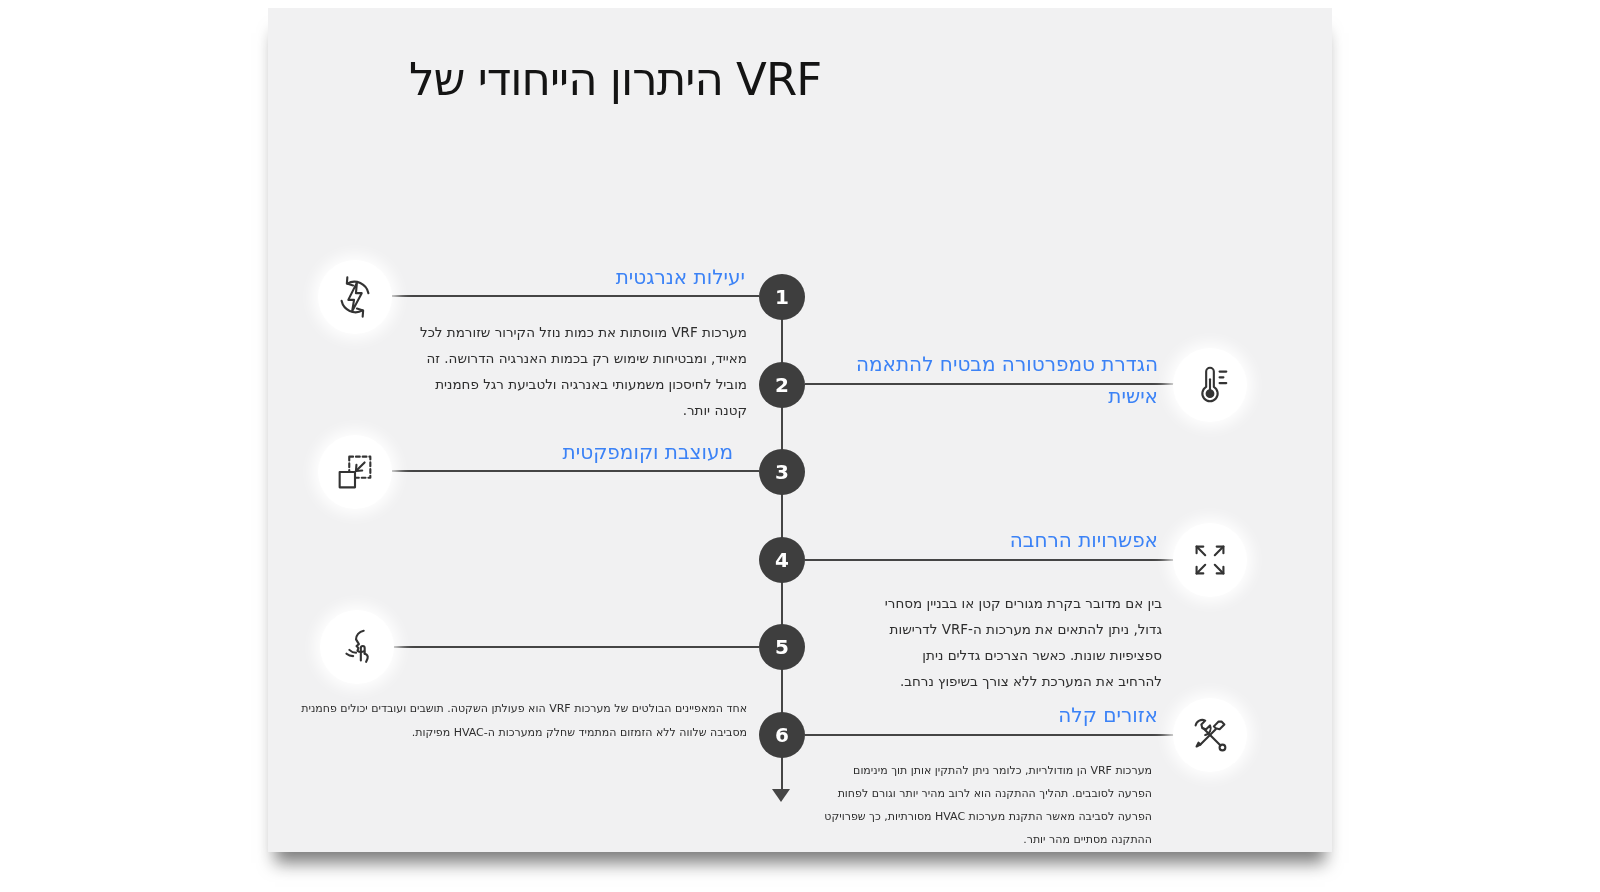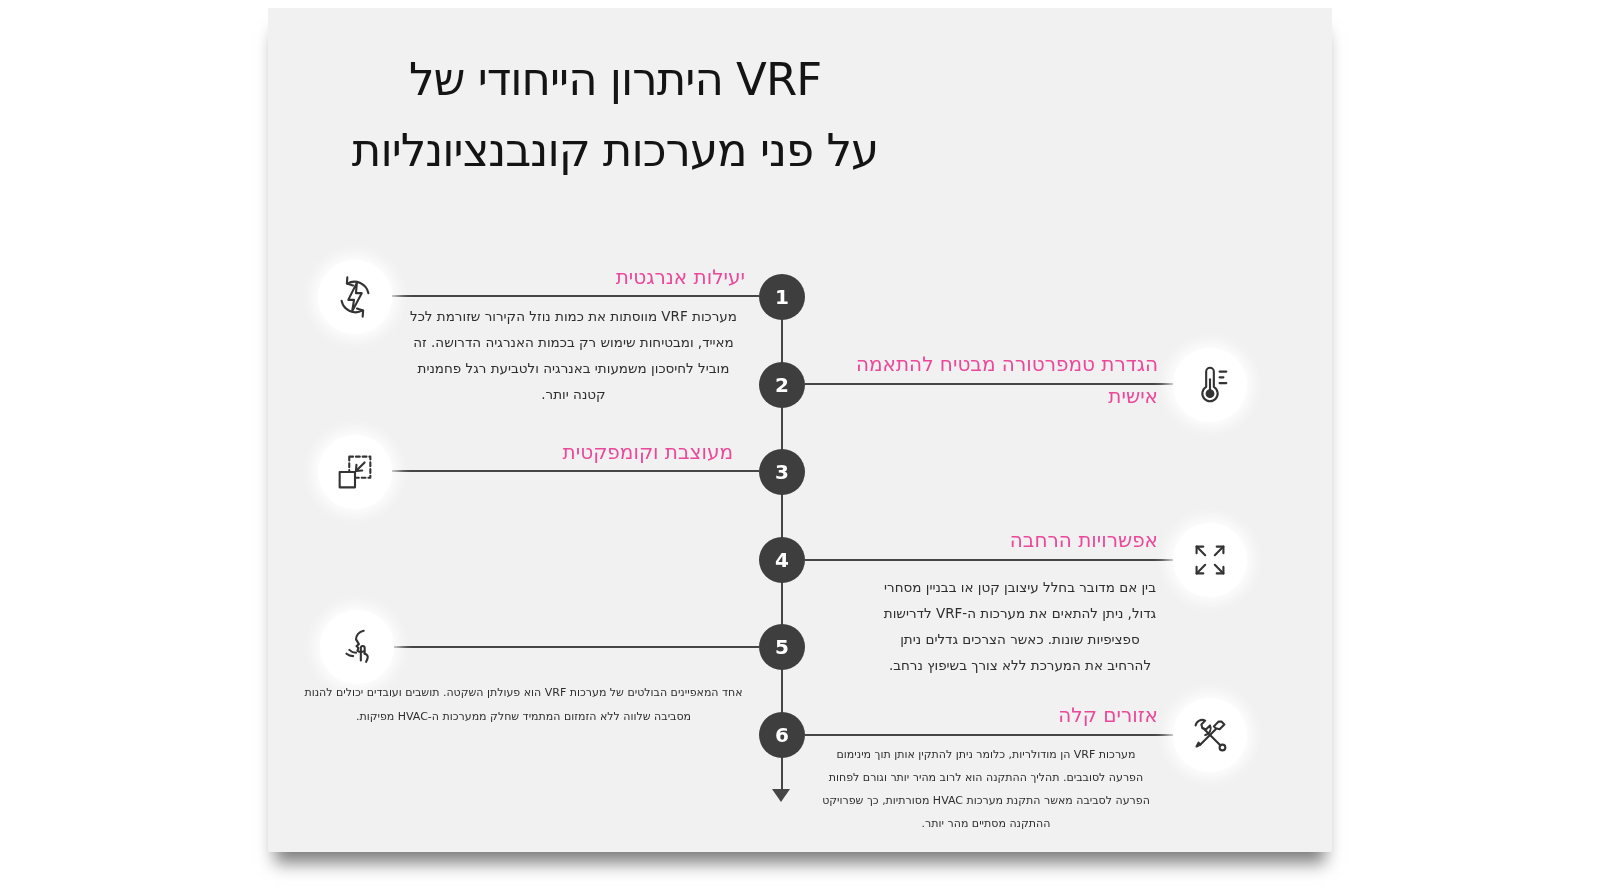--- a/index.html
+++ b/index.html
@@ -48,50 +48,49 @@
     position:absolute;width:74px;height:74px;border-radius:50%;
     background:var(--icon-bg,#fff);display:flex;align-items:center;justify-content:center;
     box-shadow:0 0 14px 6px rgba(255,255,255,0.9);
   }
   .i1{left:318px;top:260px}.i3{left:318px;top:435px}.i5{left:320px;top:610px}
   .i2{left:1173px;top:348px}.i4{left:1173px;top:523px}.i6{left:1173px;top:698px}
   .ic svg{width:46px;height:46px;stroke:var(--icon-stroke,#333);fill:none;
     stroke-width:2.2;stroke-linecap:round;stroke-linejoin:round;}
   
   .ititle{
-    position:absolute;direction:rtl;text-align:right;color:#ec4899;
+    position:absolute;direction:rtl;text-align:right;color:#3b82f6;
     font-size:20px;line-height:32px;font-weight:400;
   }
   .t1{left:420px;top:261px;width:325px}
   .t2{left:828px;top:348px;width:330px}
   .t3{left:408px;top:436px;width:325px}
   .t4{left:868px;top:524px;width:290px}
   .t5{left:420px;top:611px;width:325px}
   .t6{left:868px;top:699px;width:290px}
   
   .ibody{
-    position:absolute;direction:rtl;text-align:center;color:var(--body-text,#2e2e2e);
-    font-size:13.5px;line-height:26px;
+    position:absolute;direction:rtl;text-align:right;color:var(--body-text,#2e2e2e);
+    font-size:13.5px;line-height:26px;margin-top:16px;
   }
   .b1{left:400px;top:303px;width:347px}
   .b2{left:828px;top:400px;width:334px;line-height:24px}
   .b3{left:400px;top:478px;width:347px}
   .b4{left:878px;top:574px;width:284px}
   .b5{left:300px;top:681px;width:447px;font-size:11px;line-height:24px}
   .b6{left:820px;top:743px;width:332px;font-size:11px;line-height:23px}
 </style>
 </head>
 <body>
 
 <div class="stage">
   <div class="card"></div>
 
   <div class="main-title">
     <div>היתרון הייחודי של VRF</div>
-    <div>על פני מערכות קונבנציונליות</div>
   </div>
 
   <div class="vline"></div>
   <div class="t-arrow"></div>
 
   <div class="conn c1"></div>
   <div class="conn c2"></div>
   <div class="conn c3"></div>
   <div class="conn c4"></div>
   <div class="conn c5"></div>
@@ -175,16 +174,16 @@
     </svg>
   </div>
 
   <div class="ititle t1">יעילות אנרגטית</div>
   <div class="ititle t2">הגדרת טמפרטורה מבטיח להתאמה אישית</div>
   <div class="ititle t3">מעוצבת וקומפקטית</div>
   <div class="ititle t4">אפשרויות הרחבה</div>
   <div class="ititle t6">אזורים קלה</div>
 
   <div class="ibody b1">מערכות VRF מווסתות את כמות נוזל הקירור שזורמת לכל מאייד, ומבטיחות שימוש רק בכמות האנרגיה הדרושה. זה מוביל לחיסכון משמעותי באנרגיה ולטביעת רגל פחמנית קטנה יותר.</div>
-  <div class="ibody b4">בין אם מדובר בחלל עיצובן קטן או בבניין מסחרי גדול, ניתן להתאים את מערכות ה-VRF לדרישות ספציפיות שונות. כאשר הצרכים גדלים ניתן להרחיב את המערכת ללא צורך בשיפוץ נרחב.</div>
-  <div class="ibody b5">אחד המאפיינים הבולטים של מערכות VRF הוא פעולתן השקטה. תושבים ועובדים יכולים להנות מסביבה שלווה ללא הזמזום המתמיד שחלק ממערכות ה-HVAC מפיקות.</div>
+  <div class="ibody b4">בין אם מדובר בקרת מגורים קטן או בבניין מסחרי גדול, ניתן להתאים את מערכות ה-VRF לדרישות ספציפיות שונות. כאשר הצרכים גדלים ניתן להרחיב את המערכת ללא צורך בשיפוץ נרחב.</div>
+  <div class="ibody b5">אחד המאפיינים הבולטים של מערכות VRF הוא פעולתן השקטה. תושבים ועובדים יכולים פחמנית מסביבה שלווה ללא הזמזום המתמיד שחלק ממערכות ה-HVAC מפיקות.</div>
   <div class="ibody b6">מערכות VRF הן מודולריות, כלומר ניתן להתקין אותן תוך מינימום הפרעה לסובבים. תהליך ההתקנה הוא לרוב מהיר יותר וגורם לפחות הפרעה לסביבה מאשר התקנת מערכות HVAC מסורתיות, כך שפרויקט ההתקנה מסתיים מהר יותר.</div>
 </div>
 
 </body></html>

